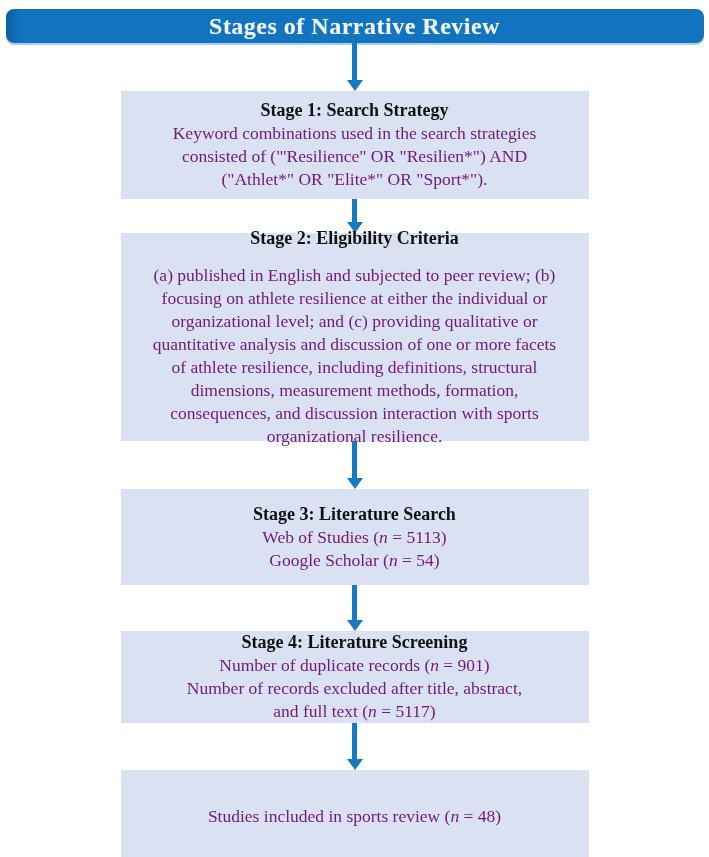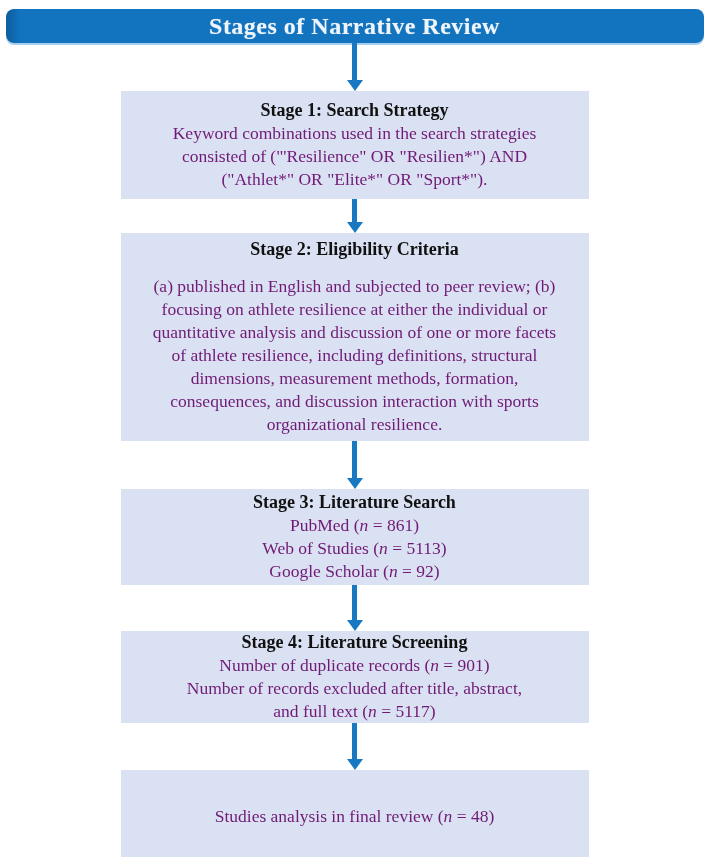--- a/index.html
+++ b/index.html
@@ -114,39 +114,39 @@
   <div class="arrow g34">
     <div class="shaft"></div>
     <div class="head"></div>
   </div>
 
   <div class="box h208">
     <div class="box-title">Stage 2: Eligibility Criteria</div>
     <div class="box-body">
         <div class="line"><span>(a) published in English and subjected to peer review; (b)</span></div>
         <div class="line"><span>focusing on athlete resilience at either the individual or</span></div>
+        <div class="line"><span>organizational level; and (c) providing qualitative or</span></div>
         <div class="line"><span>quantitative analysis and discussion of one or more facets</span></div>
         <div class="line"><span>of athlete resilience, including definitions, structural</span></div>
         <div class="line"><span>dimensions, measurement methods, formation,</span></div>
         <div class="line"><span>consequences, and discussion interaction with sports</span></div>
         <div class="line"><span>organizational resilience.</span></div>
       </div>
   </div>
 
   <div class="arrow g48">
     <div class="shaft"></div>
     <div class="head"></div>
   </div>
 
   <div class="box h96">
     <div class="box-title">Stage 3: Literature Search</div>
     <div class="box-body">
-        <div class="line"><span>PubMed (</span><i>n</i><span> = 861)</span></div>
         <div class="line"><span>Web of Studies (</span><i>n</i><span> = 5113)</span></div>
-        <div class="line"><span>Google Scholar (</span><i>n</i><span> = 92)</span></div>
+        <div class="line"><span>Google Scholar (</span><i>n</i><span> = 54)</span></div>
       </div>
   </div>
 
   <div class="arrow g46">
     <div class="shaft"></div>
     <div class="head"></div>
   </div>
 
   <div class="box h92">
     <div class="box-title">Stage 4: Literature Screening</div>
@@ -157,17 +157,17 @@
       </div>
   </div>
 
   <div class="arrow g47">
     <div class="shaft"></div>
     <div class="head"></div>
   </div>
 
   <div class="box h92">
     <div class="box-body">
-        <div class="line"><span>Studies analysis in final review (</span><i>n</i><span> = 48)</span></div>
+        <div class="line"><span>Studies included in sports review (</span><i>n</i><span> = 48)</span></div>
       </div>
   </div>
 
 </div>
 
 </body></html>

